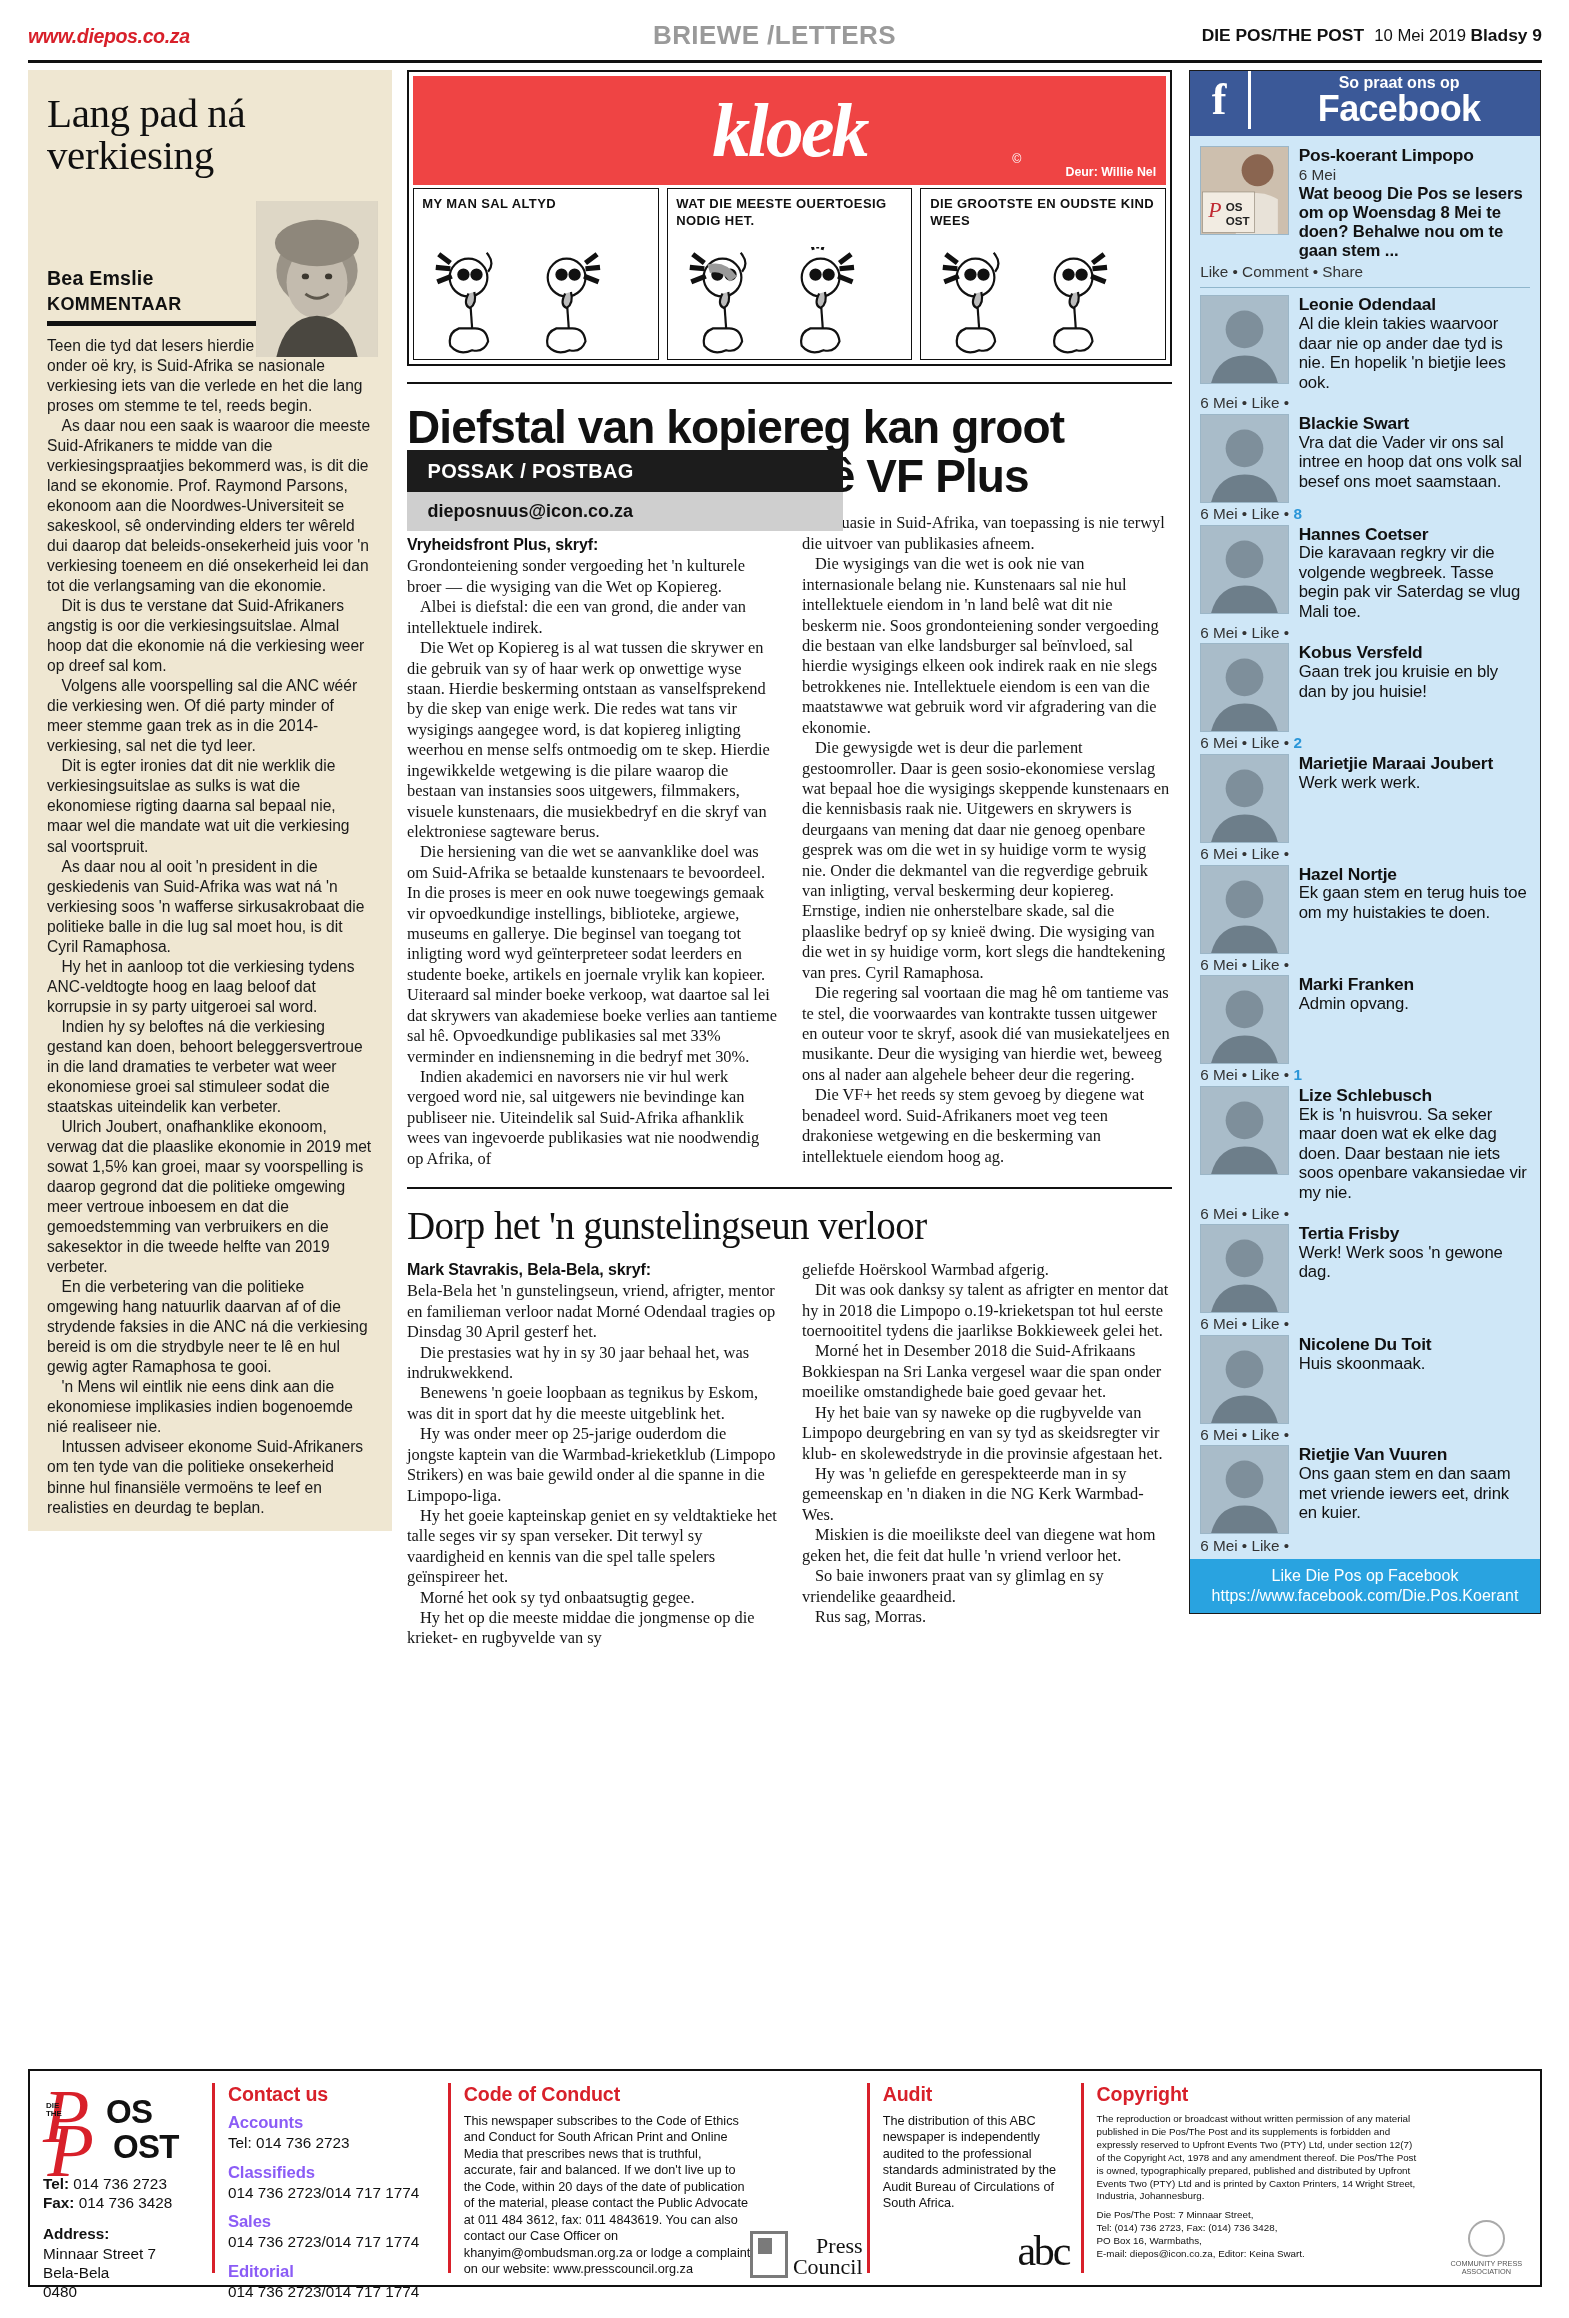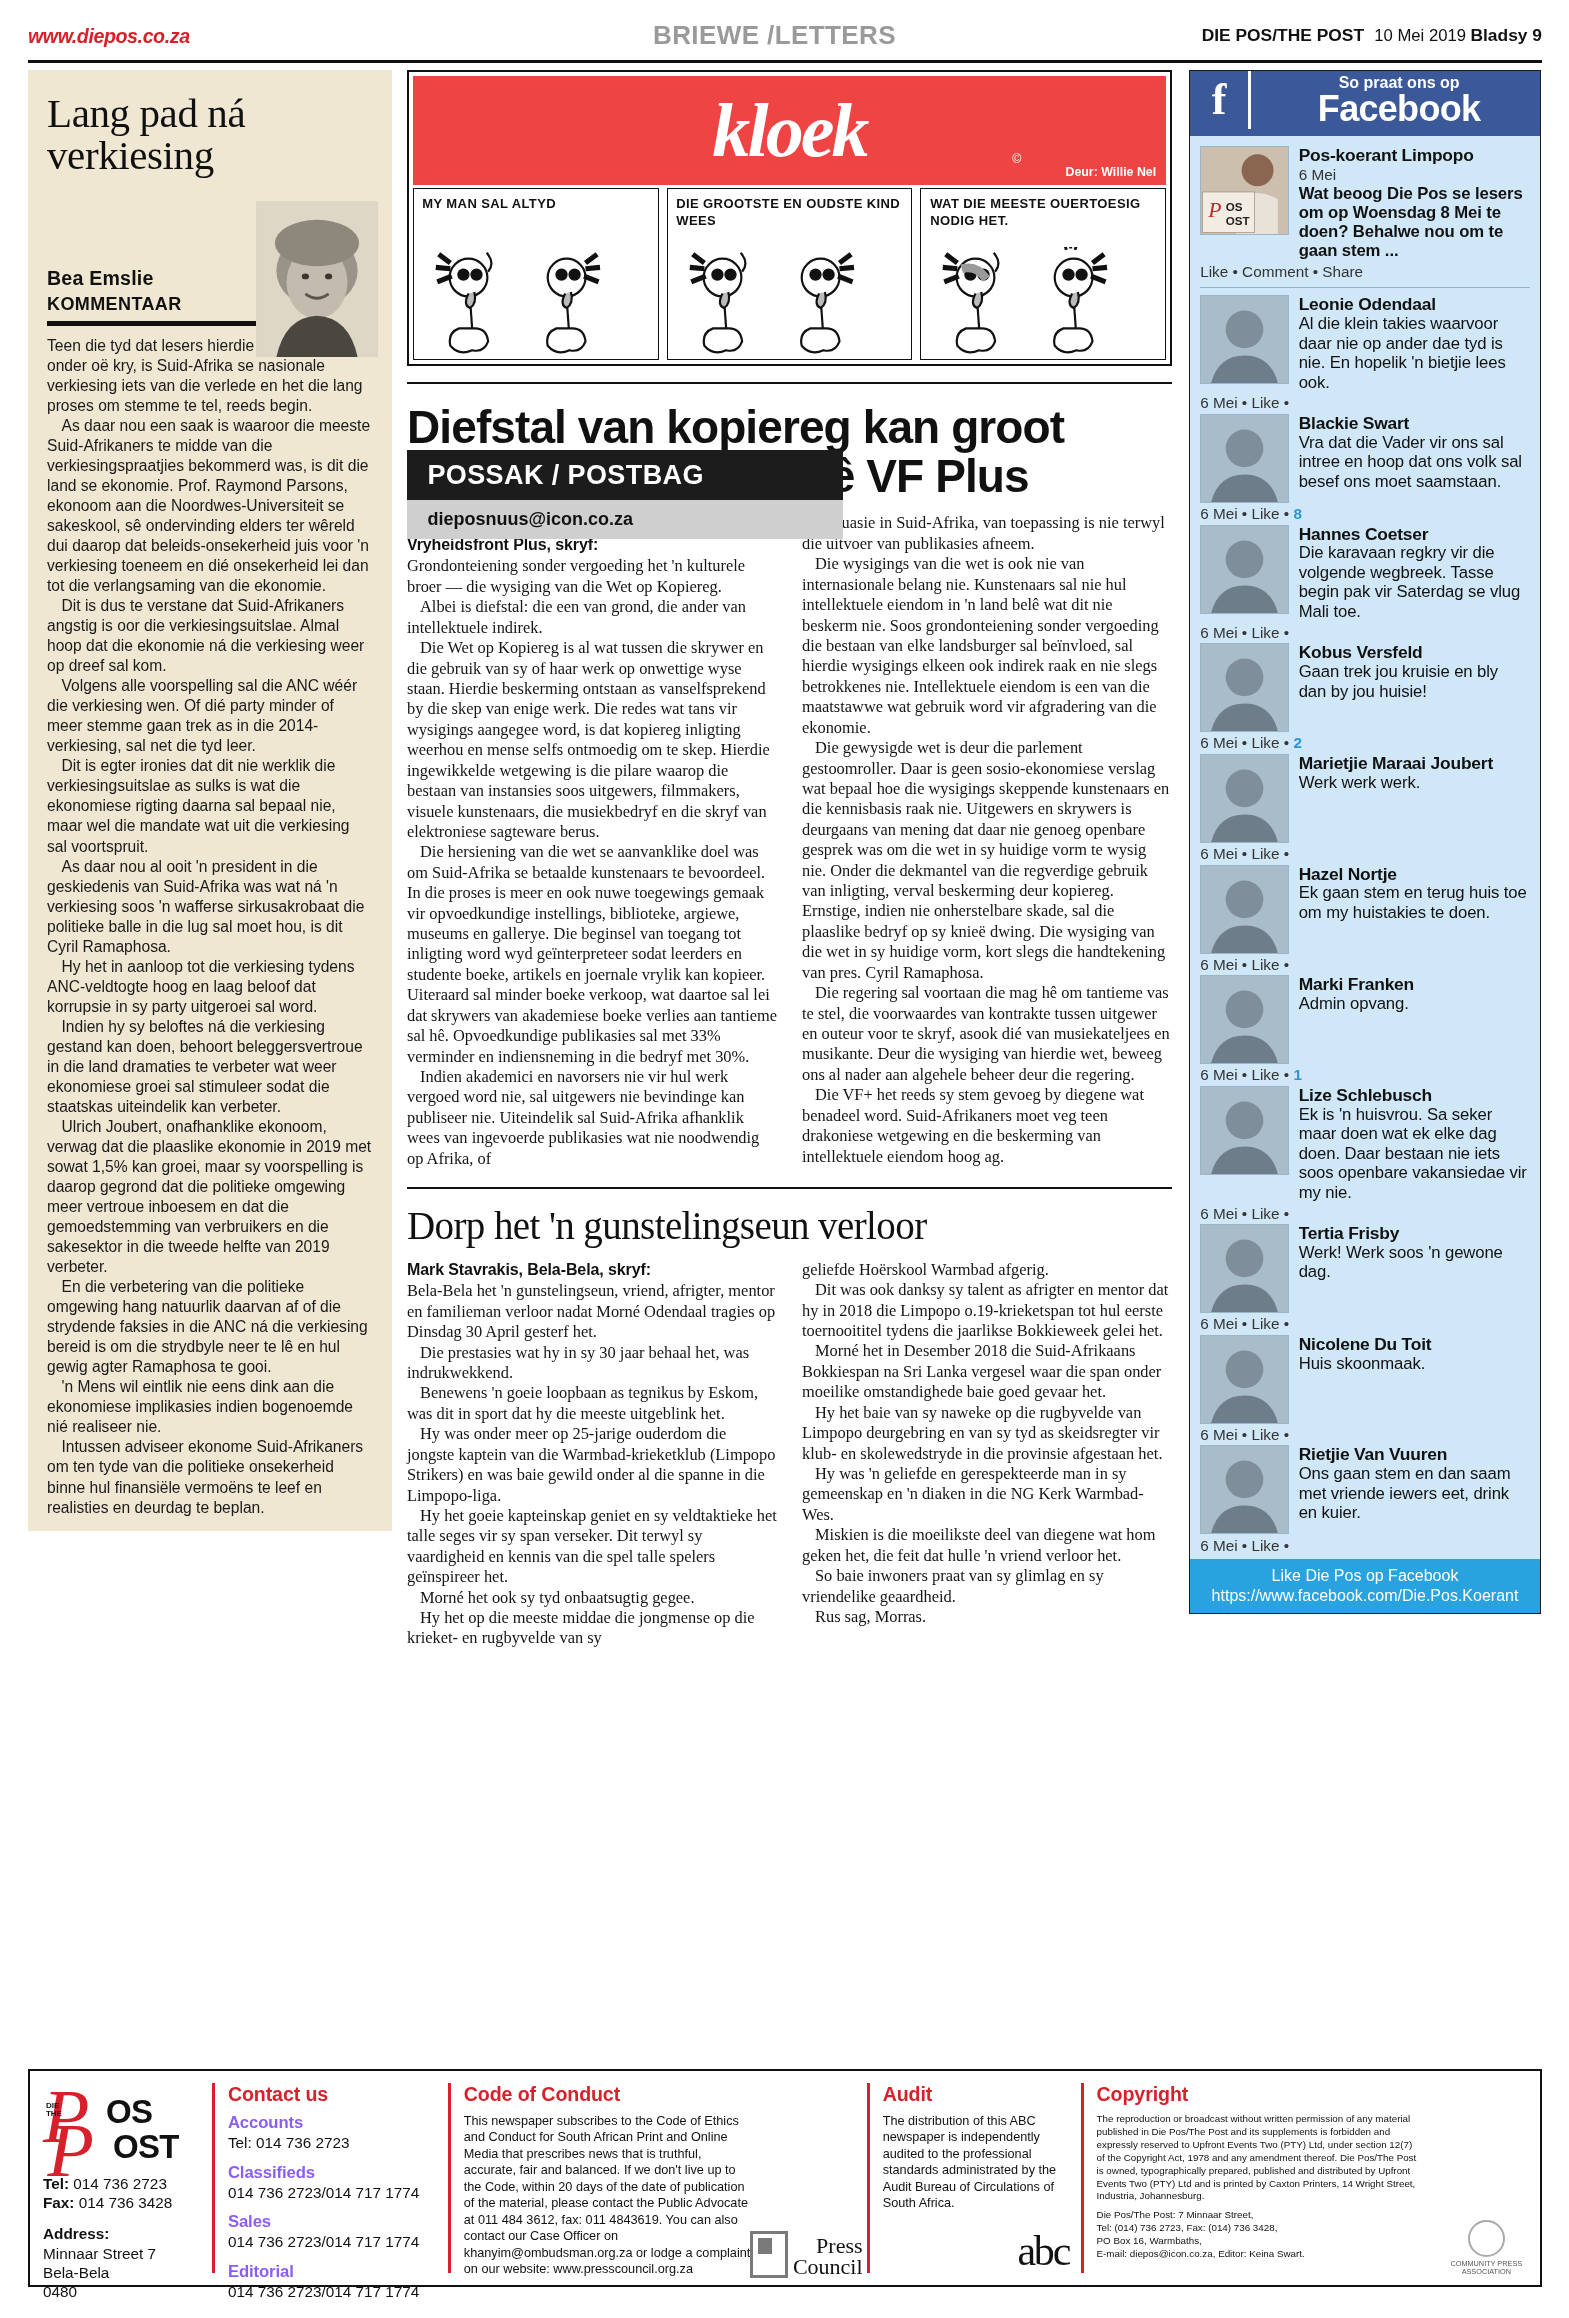--- a/index.html
+++ b/index.html
@@ -48,21 +48,21 @@
   .art-rule{height:2.2px;background:#111;margin:14.5px 0 0 0;}
   .art-cols{display:flex;gap:25px;margin-top:13px;}
   .art-col{width:370px;position:relative;}
   .att{font-size:16px;font-weight:bold;line-height:1.25;margin-bottom:1.5px;letter-spacing:-0.1px;}
   .serif{font-family:"Liberation Serif",serif;font-size:16.4px;line-height:1.245;color:#151515;text-align:left;}
   .serif p{margin:0;text-indent:13px;}
   .serif p.first{text-indent:0;}
 
   
   .possak{position:absolute;left:0;top:380px;width:436px;z-index:5;}
-  .possak-top{background:#1c1c1c;color:#fff;font-size:27px;font-weight:bold;letter-spacing:0.4px;padding:9.5px 0 9.5px 20.4px;}
+  .possak-top{background:#1c1c1c;color:#fff;font-size:20px;font-weight:bold;letter-spacing:0.4px;padding:9.5px 0 9.5px 20.4px;}
   .possak-bot{background:#cfcfcf;color:#111;font-size:18px;font-weight:bold;padding:8.7px 0 9.5px 20.4px;}
 
   
   .art2-head{font-family:"Liberation Serif",serif;font-size:39px;font-weight:normal;letter-spacing:-0.6px;margin:14.5px 0 0 0;color:#111;}
 
   
   .fb{border:1.5px solid #1a1a1a;background:#cfe7f7;}
   .fb-head{display:flex;background:#fff;padding:0;height:58px;align-items:stretch;}
   .fb-logo{width:58px;background:#3b5998;display:flex;align-items:center;justify-content:center;color:#fff;font-family:"Liberation Serif",serif;font-size:44px;font-weight:bold;line-height:1;}
   .fb-banner{flex:1;background:#3b5998;margin-left:2.9px;display:flex;flex-direction:column;justify-content:center;padding-left:7.3px;}
@@ -191,42 +191,20 @@
                 <circle cx="203" cy="38" r="7" fill="#111"></circle>
                 <circle cx="221" cy="38" r="7" fill="#111"></circle>
               <path d="M236 22 l16 -12 M236 30 l20 -2 M234 40 l20 8" stroke-width="7"></path>
               <path d="M208 64 q-8 16 2 20 q10 -6 6 -22" fill="#bbb"></path>
               <path d="M211 84 l2 28"></path>
               <path d="M196 112 q-16 6 -12 24 q12 14 30 6 q16 4 22 -12 q-2 -18 -18 -18 z"></path>
             </g>
           </svg>
         </div>
         <div class="panel">
-          <div class="panel-cap">DIE GROOTSTE EN OUDSTE KIND WEES</div>
-          <svg class="birds" viewBox="0 0 300 150">
-            <g stroke="#111" stroke-width="3" fill="none">
-              <circle cx="75" cy="42" r="26"></circle>
-                <circle cx="68" cy="38" r="7" fill="#111"></circle>
-                <circle cx="86" cy="38" r="7" fill="#111"></circle>
-              <path d="M50 22 l-16 -12 M50 30 l-20 -2 M52 40 l-20 8" stroke-width="7"></path>
-              <path d="M75 64 q-8 16 2 20 q10 -6 6 -22" fill="#bbb"></path>
-              <path d="M78 84 l2 28"></path>
-                <path d="M100 8 q12 14 2 26"></path>
-              <path d="M62 112 q-16 6 -12 24 q12 14 30 6 q16 4 22 -12 q-2 -18 -18 -18 z"></path>
-              <circle cx="210" cy="42" r="26"></circle>
-                <circle cx="203" cy="38" r="7" fill="#111"></circle>
-                <circle cx="221" cy="38" r="7" fill="#111"></circle>
-              <path d="M236 22 l16 -12 M236 30 l20 -2 M234 40 l20 8" stroke-width="7"></path>
-              <path d="M208 64 q-8 16 2 20 q10 -6 6 -22" fill="#bbb"></path>
-              <path d="M211 84 l2 28"></path>
-              <path d="M196 112 q-16 6 -12 24 q12 14 30 6 q16 4 22 -12 q-2 -18 -18 -18 z"></path>
-            </g>
-          </svg>
-        </div>
-        <div class="panel">
           <div class="panel-cap">WAT DIE MEESTE OUERTOESIG NODIG HET.</div>
           <svg class="birds" viewBox="0 0 300 150">
             <g stroke="#111" stroke-width="3" fill="none">
               <circle cx="75" cy="42" r="26"></circle>
                 <circle cx="68" cy="38" r="7" fill="#111"></circle>
                 <circle cx="86" cy="38" r="7" fill="#111"></circle>
               <path d="M50 22 l-16 -12 M50 30 l-20 -2 M52 40 l-20 8" stroke-width="7"></path>
               <path d="M56 30 q20 -6 34 14" stroke-width="12" stroke="#9a9a9a"></path>
               <path d="M75 64 q-8 16 2 20 q10 -6 6 -22" fill="#bbb"></path>
               <path d="M78 84 l2 28"></path>
@@ -236,20 +214,42 @@
                 <circle cx="203" cy="38" r="7" fill="#111"></circle>
                 <circle cx="221" cy="38" r="7" fill="#111"></circle>
               <path d="M236 22 l16 -12 M236 30 l20 -2 M234 40 l20 8" stroke-width="7"></path>
               <path d="M200 4 l-4 -14 M212 4 l4 -14 M206 2 l0 -16" stroke-width="4"></path>
               <path d="M208 64 q-8 16 2 20 q10 -6 6 -22" fill="#bbb"></path>
               <path d="M211 84 l2 28"></path>
               <path d="M196 112 q-16 6 -12 24 q12 14 30 6 q16 4 22 -12 q-2 -18 -18 -18 z"></path>
             </g>
           </svg>
         </div>
+        <div class="panel">
+          <div class="panel-cap">DIE GROOTSTE EN OUDSTE KIND WEES</div>
+          <svg class="birds" viewBox="0 0 300 150">
+            <g stroke="#111" stroke-width="3" fill="none">
+              <circle cx="75" cy="42" r="26"></circle>
+                <circle cx="68" cy="38" r="7" fill="#111"></circle>
+                <circle cx="86" cy="38" r="7" fill="#111"></circle>
+              <path d="M50 22 l-16 -12 M50 30 l-20 -2 M52 40 l-20 8" stroke-width="7"></path>
+              <path d="M75 64 q-8 16 2 20 q10 -6 6 -22" fill="#bbb"></path>
+              <path d="M78 84 l2 28"></path>
+                <path d="M100 8 q12 14 2 26"></path>
+              <path d="M62 112 q-16 6 -12 24 q12 14 30 6 q16 4 22 -12 q-2 -18 -18 -18 z"></path>
+              <circle cx="210" cy="42" r="26"></circle>
+                <circle cx="203" cy="38" r="7" fill="#111"></circle>
+                <circle cx="221" cy="38" r="7" fill="#111"></circle>
+              <path d="M236 22 l16 -12 M236 30 l20 -2 M234 40 l20 8" stroke-width="7"></path>
+              <path d="M208 64 q-8 16 2 20 q10 -6 6 -22" fill="#bbb"></path>
+              <path d="M211 84 l2 28"></path>
+              <path d="M196 112 q-16 6 -12 24 q12 14 30 6 q16 4 22 -12 q-2 -18 -18 -18 z"></path>
+            </g>
+          </svg>
+        </div>
       </div>
     </div>
 
     <div class="art-rule" style="margin-top:16px"></div>
     <h1 class="art-head">Diefstal van kopiereg kan groot skade veroorsaak, sê VF Plus</h1>
 
     <div class="art-cols">
       <div class="art-col">
         <div class="att">Karel Niewenhuis, adjunk- provinsiale leier:</div>
         <div class="att">Vryheidsfront Plus, skryf:</div>

